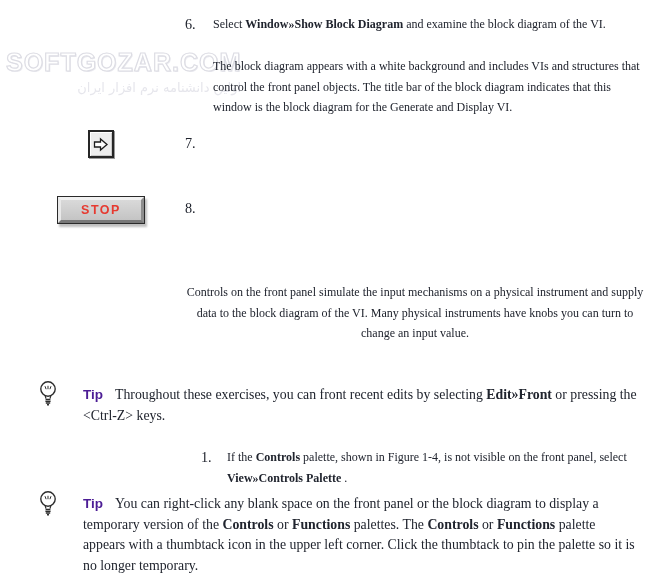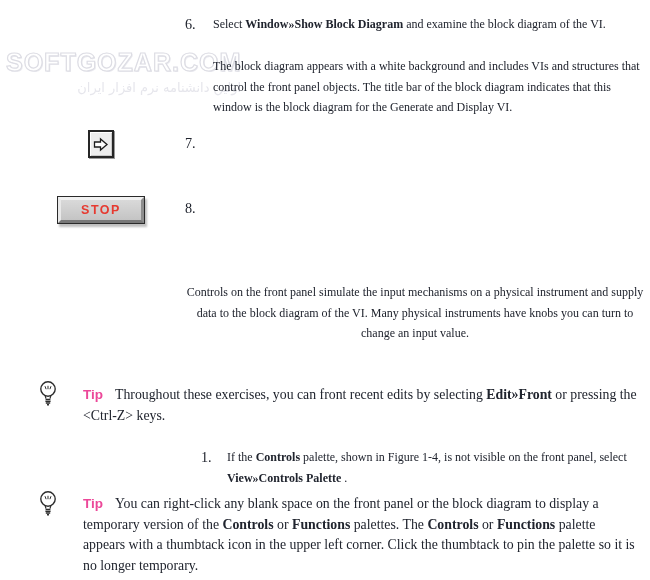--- a/index.html
+++ b/index.html
@@ -19,21 +19,21 @@
     font-family:"DejaVu Sans","Liberation Sans",sans-serif;
     font-size:13px;color:#e6e6ec;direction:rtl;white-space:nowrap;margin-top:3px;
   }
   
   .body-text{font-size:12px;line-height:20.5px;}
   .tip-text{font-size:13.8px;line-height:20.5px;}
   .num{font-size:14.2px;line-height:20.5px;}
   .b{font-weight:bold;}
   .tip-label{
     font-family:"Liberation Sans","DejaVu Sans",sans-serif;
-    font-weight:bold;font-size:13.5px;margin-right:12px;color:#ec4899;
+    font-weight:bold;font-size:13.5px;margin-right:12px;color:#4c1d95;
   }
   h1.section{
     font-family:"Liberation Sans","DejaVu Sans",sans-serif;
     font-weight:bold;font-size:20.5px;margin:0;color:#0b0b0f;
     letter-spacing:-0.2px;white-space:nowrap;
   }
   
   .run-btn{
     width:22px;height:24px;background:#ededed;border:2px solid #262626;
     box-shadow:inset 1px 1px 0 #ffffff,inset -1px -1px 0 #c9c9c9,1px 1px 0 #9a9a9a;

